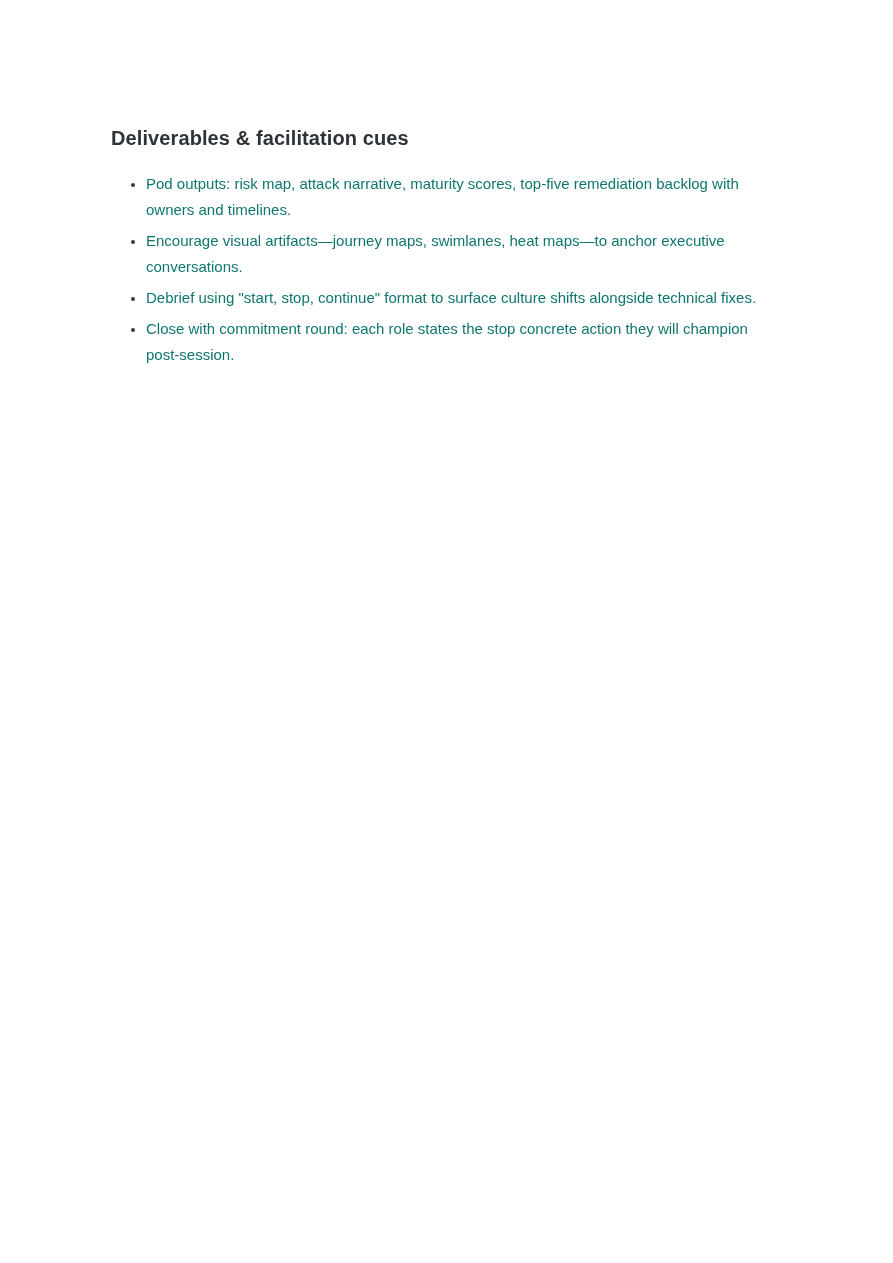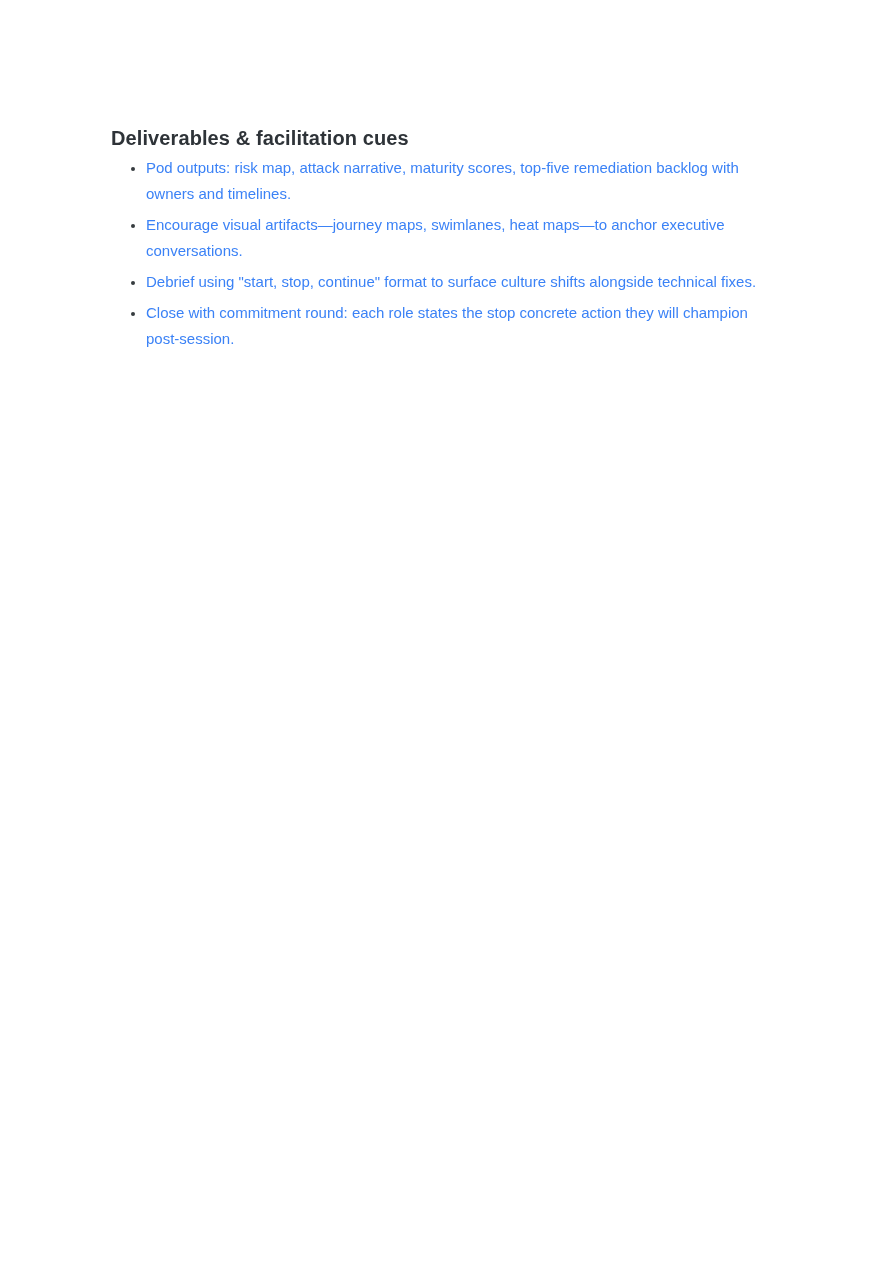--- a/index.html
+++ b/index.html
@@ -16,35 +16,35 @@
   }
   .doc-container {
     box-sizing: border-box;
     padding: 126px 120px 0 111px;
     width: 893px;
   }
   h1.doc-title {
     font-size: 20px;
     font-weight: bold;
     color: #2e3338;
-    margin: 0 0 4px 0;
+    margin: 0 0 20px 0;
     line-height: 1.25;
     letter-spacing: 0.1px;
   }
   ul.doc-list {
     margin: 0;
     padding: 0 0 0 35px;
     list-style: disc outside;
     max-width: 640px;
   }
   ul.doc-list li {
     font-size: 15px;
     line-height: 26px;
     margin: 0 0 5px 0;
-    color: #3b82f6;
+    color: #0f766e;
   }
   ul.doc-list li::marker {
     color: #363b3f;
     font-size: 13px;
   }
 </style>
 </head>
 <body>
 
 <div class="doc-container">

